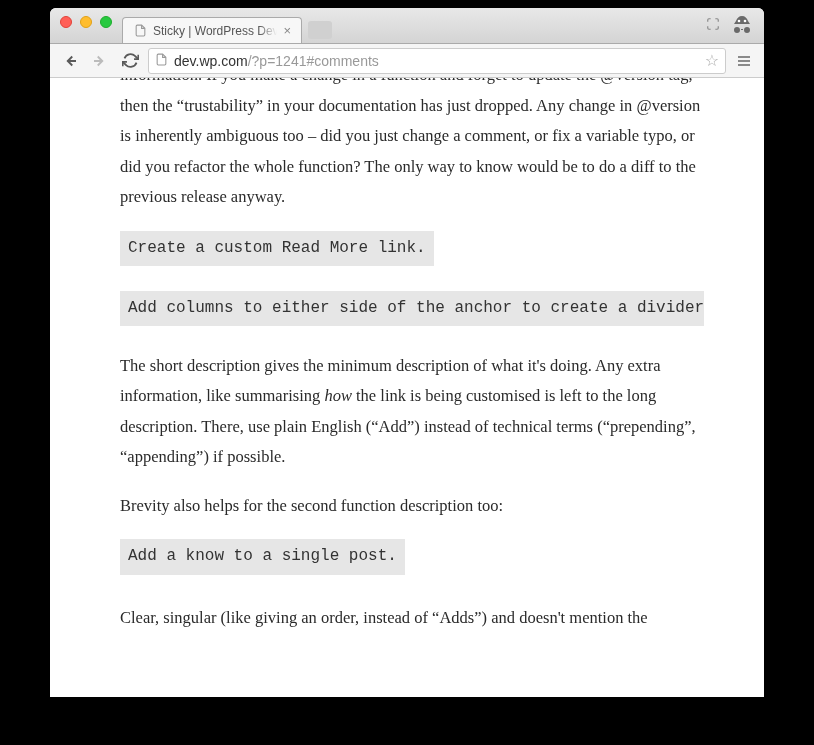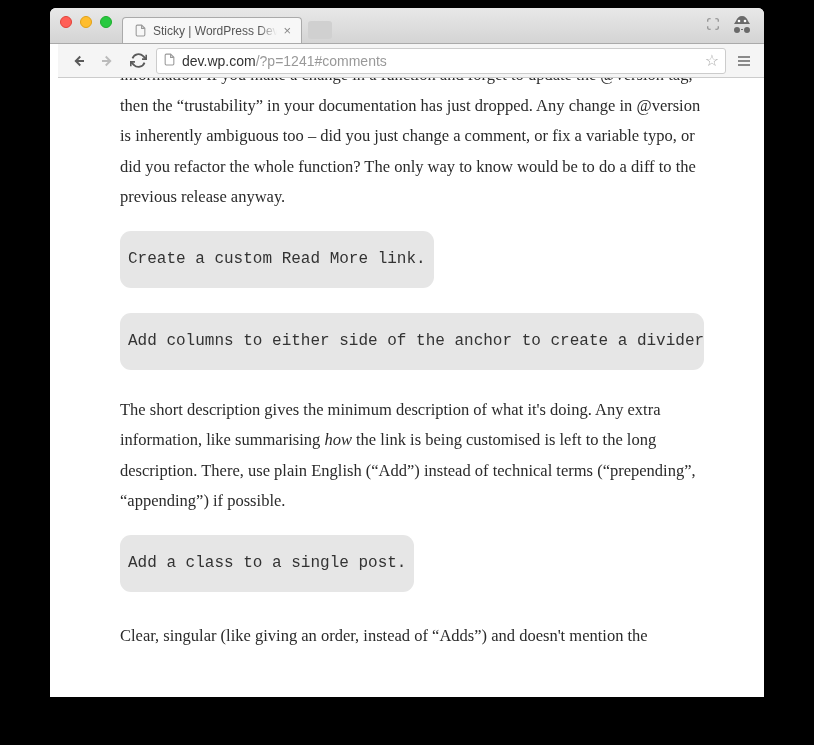--- a/index.html
+++ b/index.html
@@ -103,21 +103,20 @@
       height: 24px;
     }
     .toolbar {
       height: 34px;
       background: #f5f5f5;
       border-bottom: 1px solid #ccc;
       display: flex;
       align-items: center;
       padding: 0 8px;
       gap: 6px;
-      margin-left: 8px;
     }
     .nav-btn {
       width: 24px;
       height: 24px;
       display: flex;
       align-items: center;
       justify-content: center;
       color: #5a5a5a;
       font-size: 18px;
       cursor: pointer;
@@ -163,30 +162,29 @@
       color: #2a2a2a;
       font-family: Georgia, 'Times New Roman', serif;
       font-size: 16.5px;
       line-height: 1.85;
       margin-top: -18px;
     }
     .article p { margin-bottom: 18px; }
     .article em { }
     .code-block {
       background: #e6e6e6;
-      padding: 14px 8px;
+      padding: 3px 8px;
       font-family: "Courier New", monospace;
       font-size: 16px;
       display: inline-block;
       margin-bottom: 14px;
       color: #333;
       white-space: nowrap;
       max-width: 100%;
       overflow: hidden;
-      border-radius: 11px;
     }
     .code-block.wide {
       width: 100%;
     }
   </style>
 </head>
 <body>
 
 <div class="window">
   <div class="titlebar">
@@ -265,17 +263,18 @@
   </div>
 
   <div class="content">
     <div class="article">
       <p>information. If you make a change in a function and forget to update the @version tag, then the “trustability” in your documentation has just dropped. Any change in @version is inherently ambiguous too – did you just change a comment, or fix a variable typo, or did you refactor the whole function? The only way to know would be to do a diff to the previous release anyway.</p>
       <div class="code-block">Create a custom Read More link.</div><br>
       <div class="code-block wide">Add columns to either side of the anchor to create a divider between</div>
       <p>
         <span>The short description gives the minimum description of what it's doing. Any extra information, like summarising </span><em>how</em><span> the link is being customised is left to the long description. There, use plain English (“Add”) instead of technical terms (“prepending”, “appending”) if possible.</span>
       </p>
-      <div class="code-block">Add a class to a single post.</div>
+      <p>Brevity also helps for the second function description too:</p>
+      <div class="code-block">Add a know to a single post.</div>
       <p style="margin-top:4px;">Clear, singular (like giving an order, instead of “Adds”) and doesn't mention the</p>
     </div>
   </div>
 </div>
 
 </body></html>

